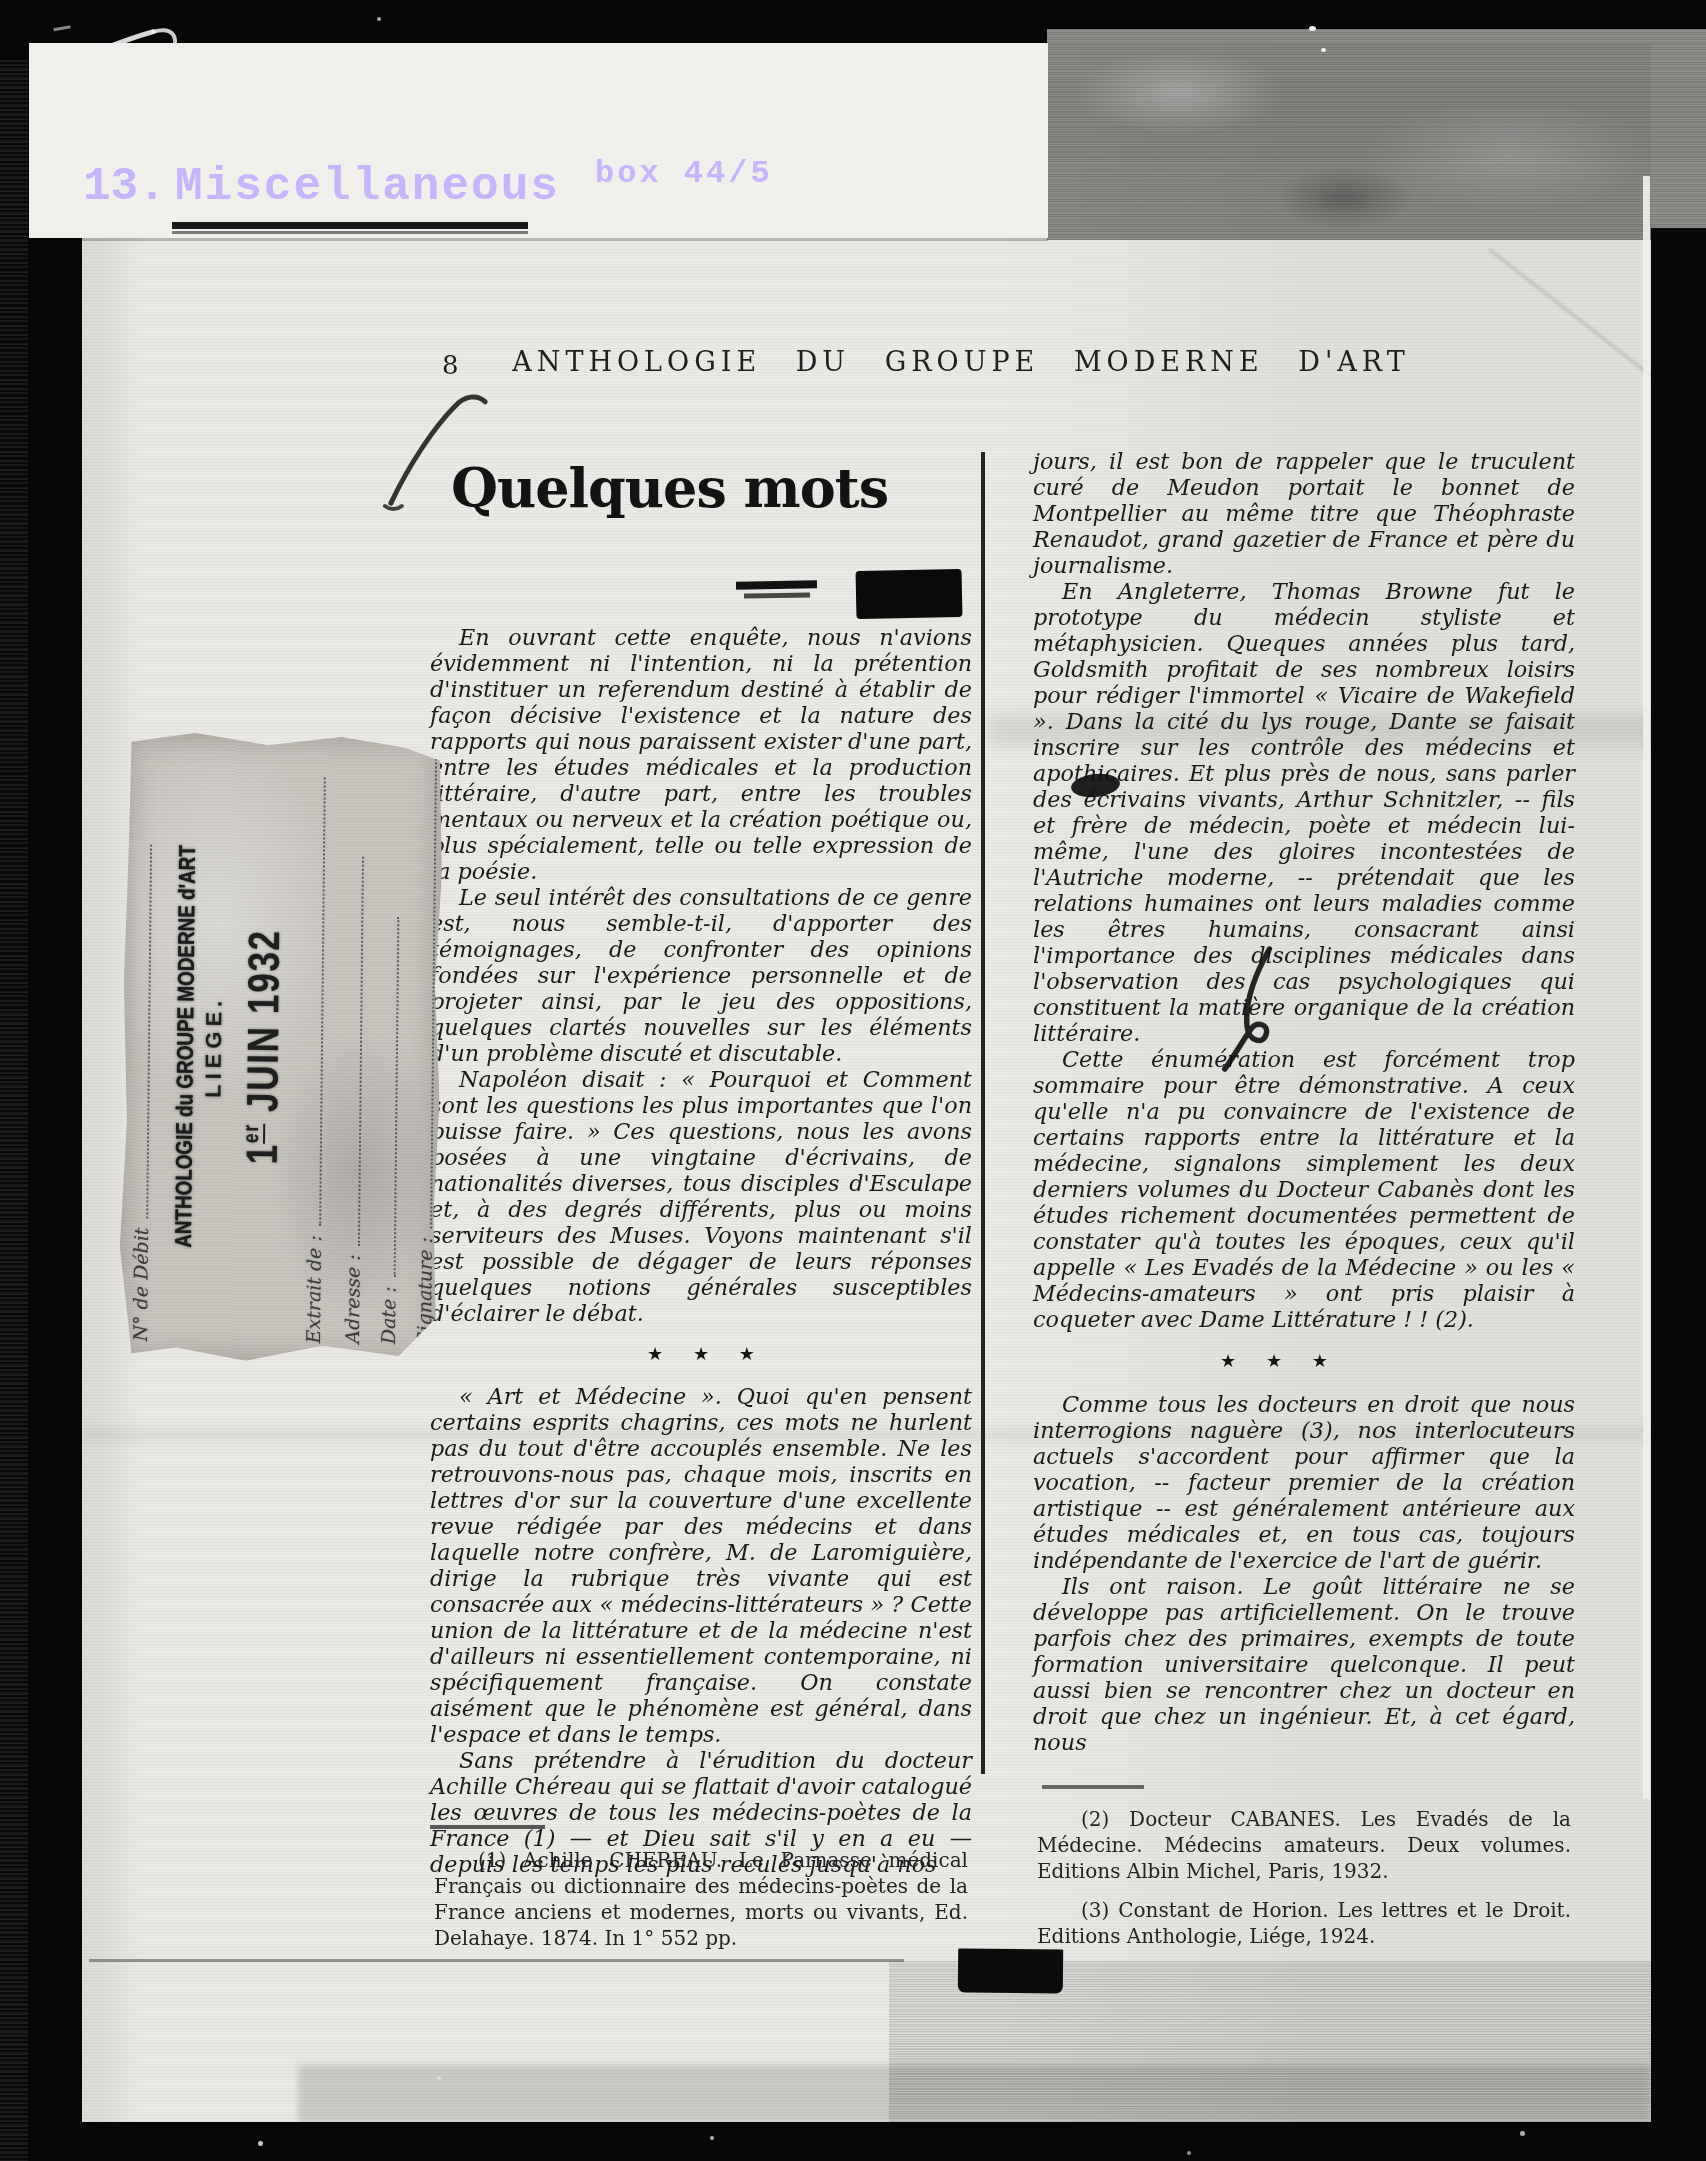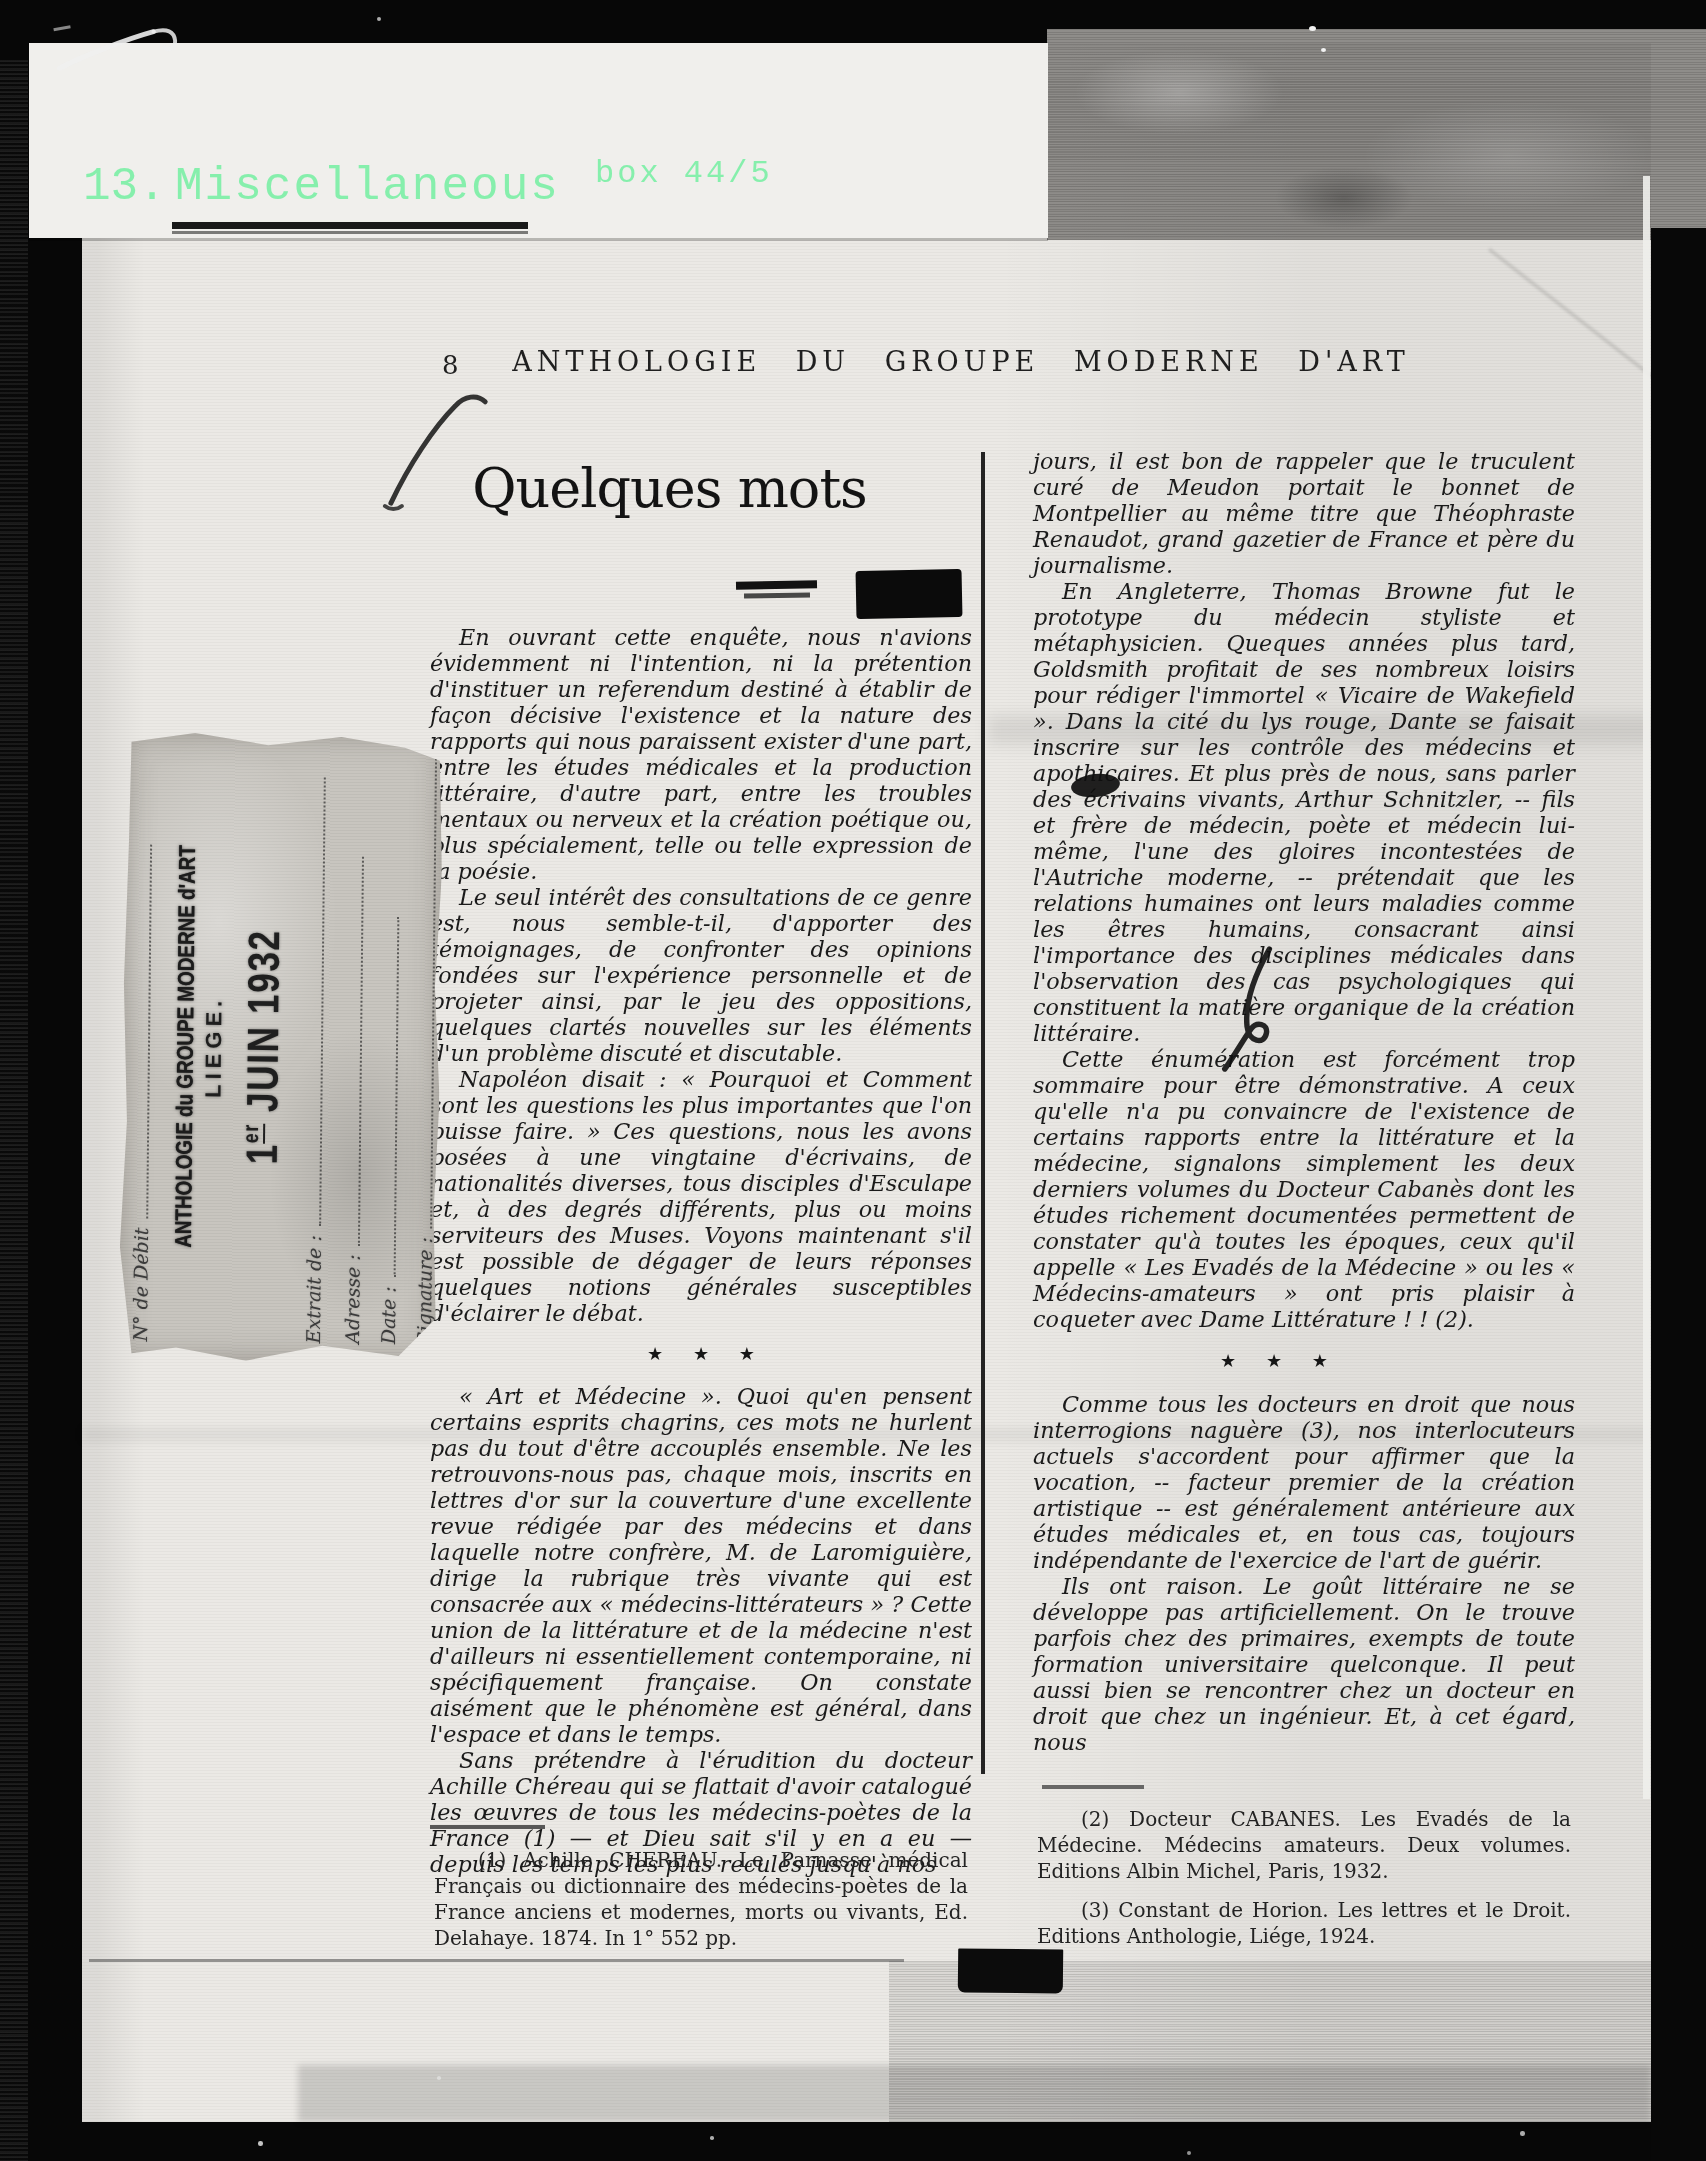--- a/index.html
+++ b/index.html
@@ -39,38 +39,38 @@
   #page-bottom-line{left:89px;top:1959px;width:815px;height:2.5px;background:#4a4a4a;opacity:.55;z-index:4;}
   #bottom-right-gray{left:889px;top:1961px;width:762px;height:161px;z-index:3;
     background:repeating-linear-gradient(0deg, rgba(0,0,0,.10) 0 1px, transparent 1px 2.5px), rgba(0,0,0,.07);}
   #bottom-dark-band{left:298px;top:2065px;width:1353px;height:57px;background:rgba(0,0,0,.14);filter:blur(3px);z-index:3;}
   #splice-tab-bottom{left:958px;top:1949px;width:105px;height:44px;background:#0c0c0c;
     border-radius:1px 1px 7px 7px;transform:rotate(.6deg);z-index:4;}
 
   
   #label-strip{left:29px;top:43px;width:1019px;height:195px;background:#f0efec;z-index:3;
     box-shadow:0 3px 0 rgba(0,0,0,.22);}
-  .typewriter{font-family:"Liberation Mono", monospace;font-weight:400;color:#86efac;line-height:1;z-index:4;}
+  .typewriter{font-family:"Liberation Mono", monospace;font-weight:700;color:#c4b5fd;line-height:1;z-index:4;}
   #label-number{left:83px;top:164px;font-size:46px;}
   #label-category{left:175px;top:164px;font-size:46px;letter-spacing:2px;}
   #label-underline{left:172px;top:222px;width:356px;height:7.4px;background:#191919;z-index:4;}
   #label-underline2{left:172px;top:231px;width:356px;height:2.5px;background:rgba(25,25,25,.55);z-index:4;}
   #label-box{left:595px;top:158px;font-size:32px;letter-spacing:3px;}
 
   
   #running-header{left:432px;top:347px;width:1142px;height:40px;z-index:4;color:#1f1f1f;}
   #running-title{display:block;text-align:center;padding-right:84px;
     font-size:27px;letter-spacing:5px;word-spacing:21px;line-height:1.1;}
   #page-number{position:absolute;left:10px;top:3px;font-size:26px;letter-spacing:0;}
   #splice-tab-top{left:856px;top:570px;width:106px;height:48px;background:#0b0b0b;border-radius:4px;
     transform:rotate(-1.2deg);z-index:4;}
 
   
   #article-title{left:431px;top:461px;width:542px;z-index:4;color:#131313;
-    font-weight:400;font-size:54px;line-height:1.02;}
+    font-weight:700;font-size:54px;line-height:1.02;}
   #title-line1{display:block;text-align:center;padding-right:65px;letter-spacing:-1px;}
   #title-line2{display:block;text-align:center;padding-left:114px;letter-spacing:-1px;margin-top:9px;}
   #title-ornament-a{left:736px;top:581px;width:81px;height:8px;background:#121212;transform:rotate(-1deg);z-index:4;}
   #title-ornament-b{left:744px;top:593px;width:66px;height:4.5px;background:#121212;opacity:.75;transform:rotate(-1deg);z-index:4;}
 
   
   #column-divider{left:981px;top:452px;width:3.5px;height:1322px;background:#141414;opacity:.93;z-index:4;}
   .body-col{width:542px;z-index:4;color:#1a1a1a;font-style:italic;font-size:22.3px;line-height:26px;
     text-align:justify;}
   .body-col p{margin:0;text-indent:29px;}

